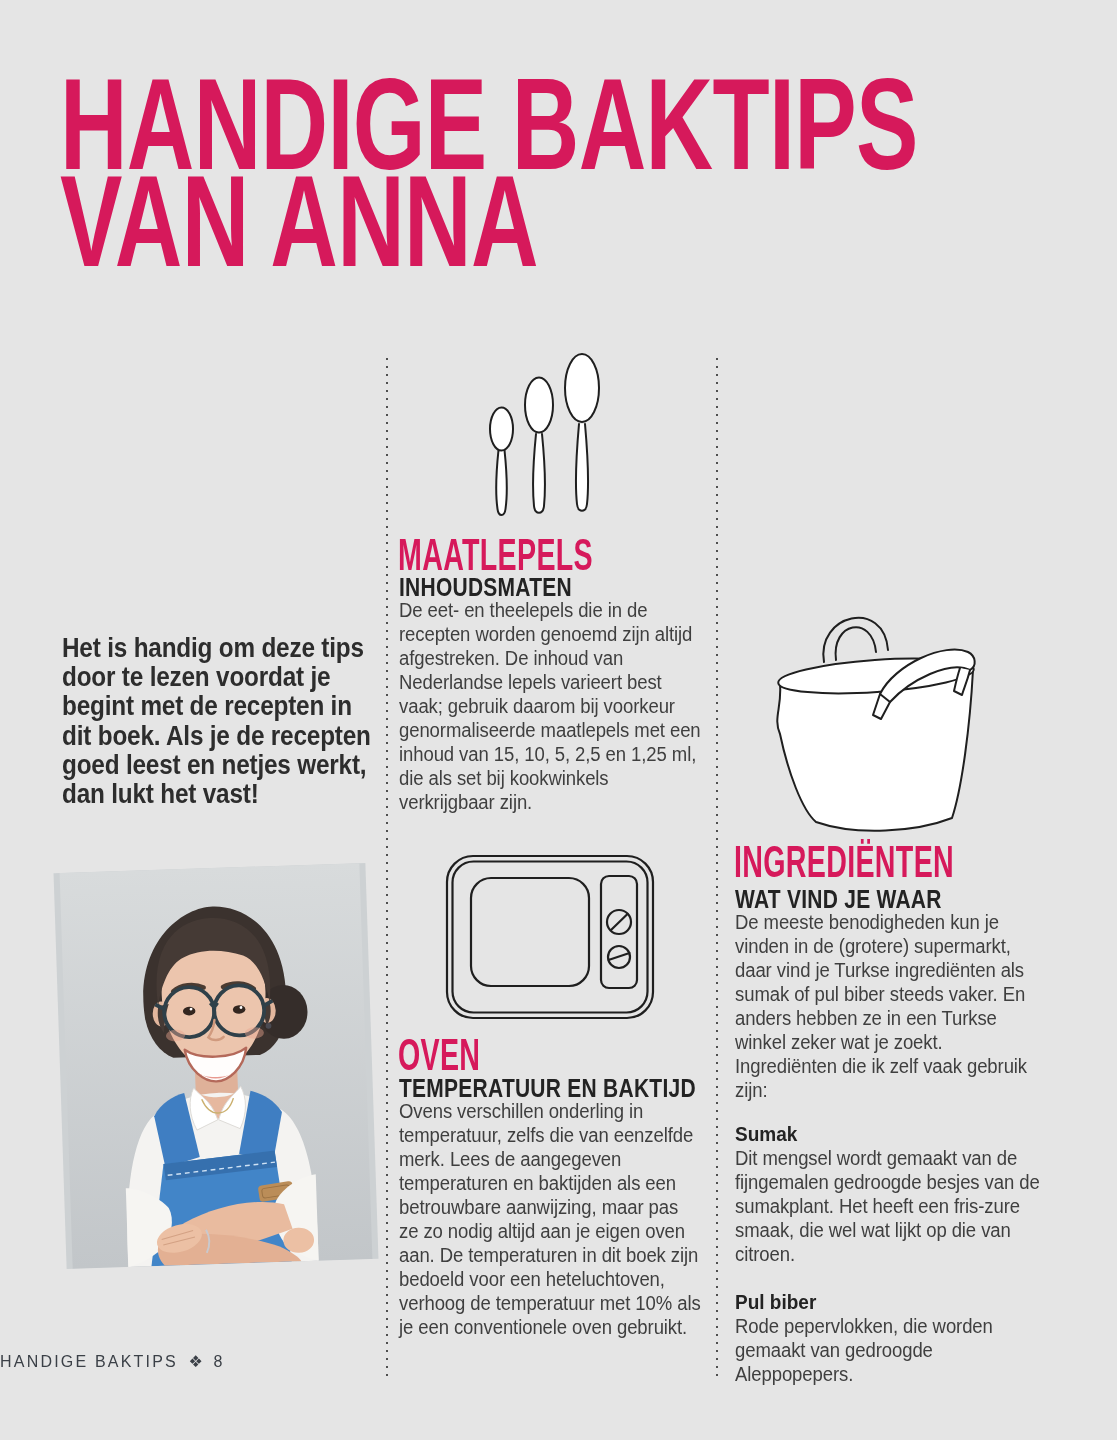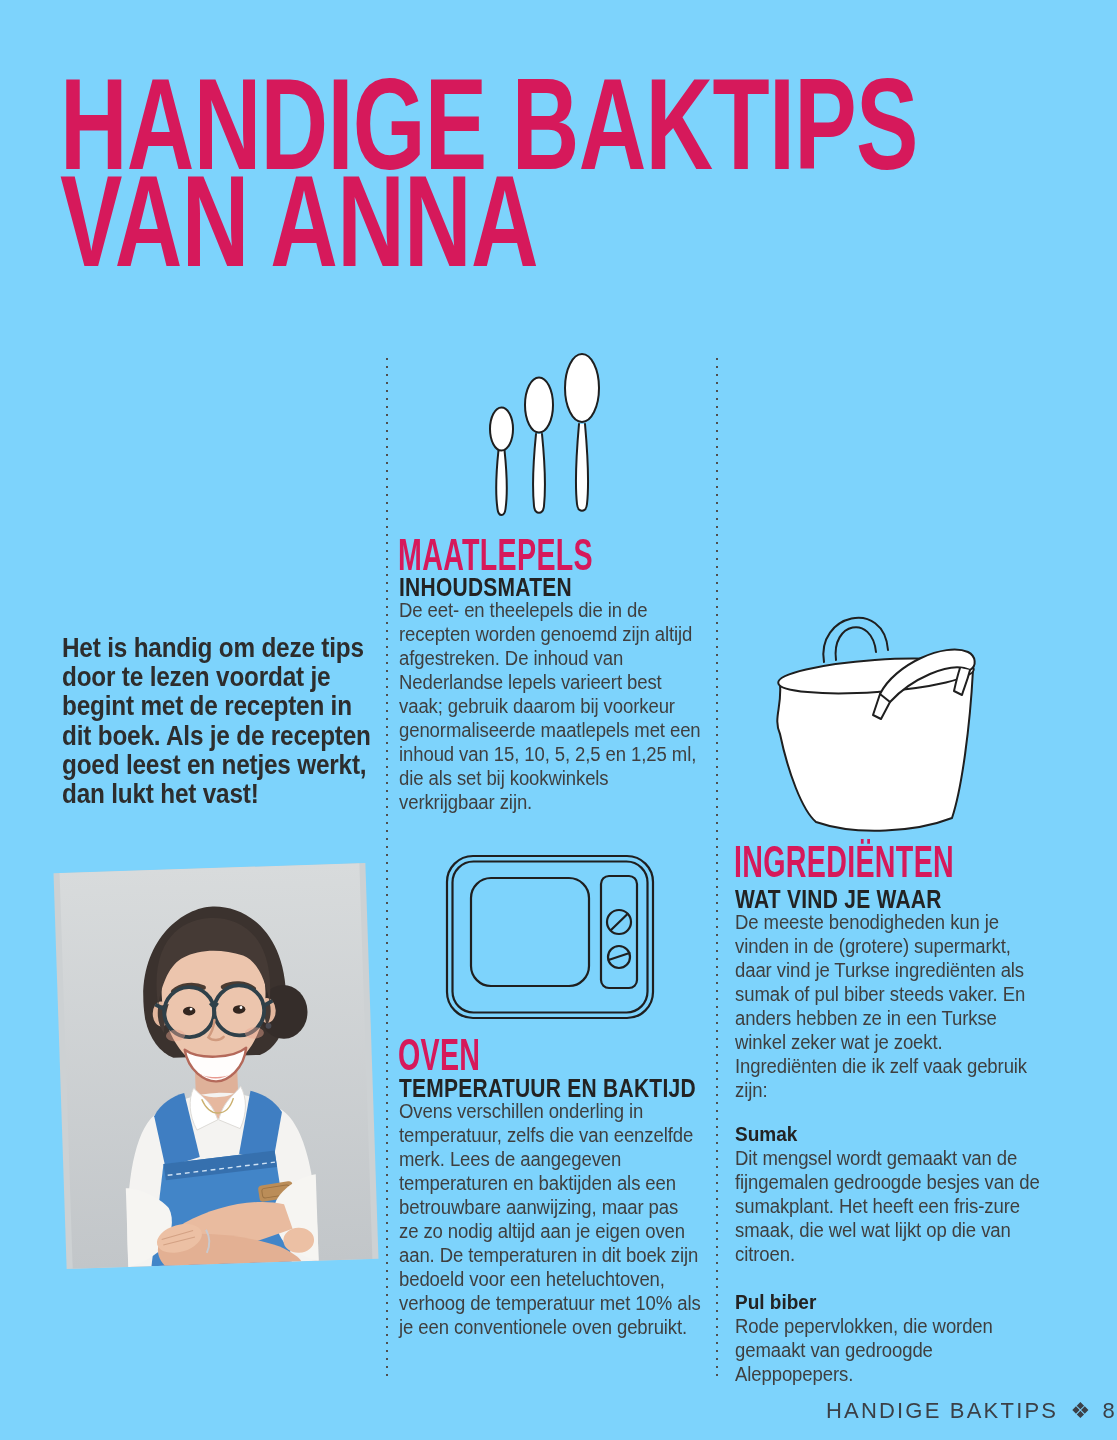--- a/index.html
+++ b/index.html
@@ -1,18 +1,18 @@
 <!DOCTYPE html>
 <html><head>
 <meta charset="utf-8">
 <style>
   * { margin:0; padding:0; box-sizing:border-box; }
   html,body { background:#ffffff; }
   .page {
-    position:relative; width:1117px; height:1440px; background:#7dd3fc;
+    position:relative; width:1117px; height:1440px; background:#e5e5e5;
     font-family:"Liberation Sans", sans-serif; overflow:hidden;
   }
   .abs { position:absolute; }
 
   
   .title-display {
     left:60px; top:76px;
     font-size:130px; line-height:97px; font-weight:700;
     color:#d6195b; white-space:nowrap;
     transform:scaleX(0.72); transform-origin:0 0;
@@ -54,22 +54,22 @@
   }
 
   .photo-frame {
     left:60px; top:868px; width:312px; height:396px;
     transform:rotate(-1.9deg); transform-origin:50% 50%;
     overflow:hidden; background:#cdd1d3;
   }
   .photo-frame svg { display:block; }
 
   .footer {
-    left:0; right:0; top:1398px; text-align:right;
-    font-size:22px; letter-spacing:2.2px; color:#3b4047;
+    left:0; right:0; top:1352px; text-align:left;
+    font-size:16px; letter-spacing:2.2px; color:#3b4047;
   }
   .footer .diamond { font-family:"DejaVu Sans", sans-serif; letter-spacing:0; padding:0 4px; color:#3b4047; }
 
   .illus svg { display:block; }
 </style>
 </head>
 <body>
 
 <div class="page">
 

